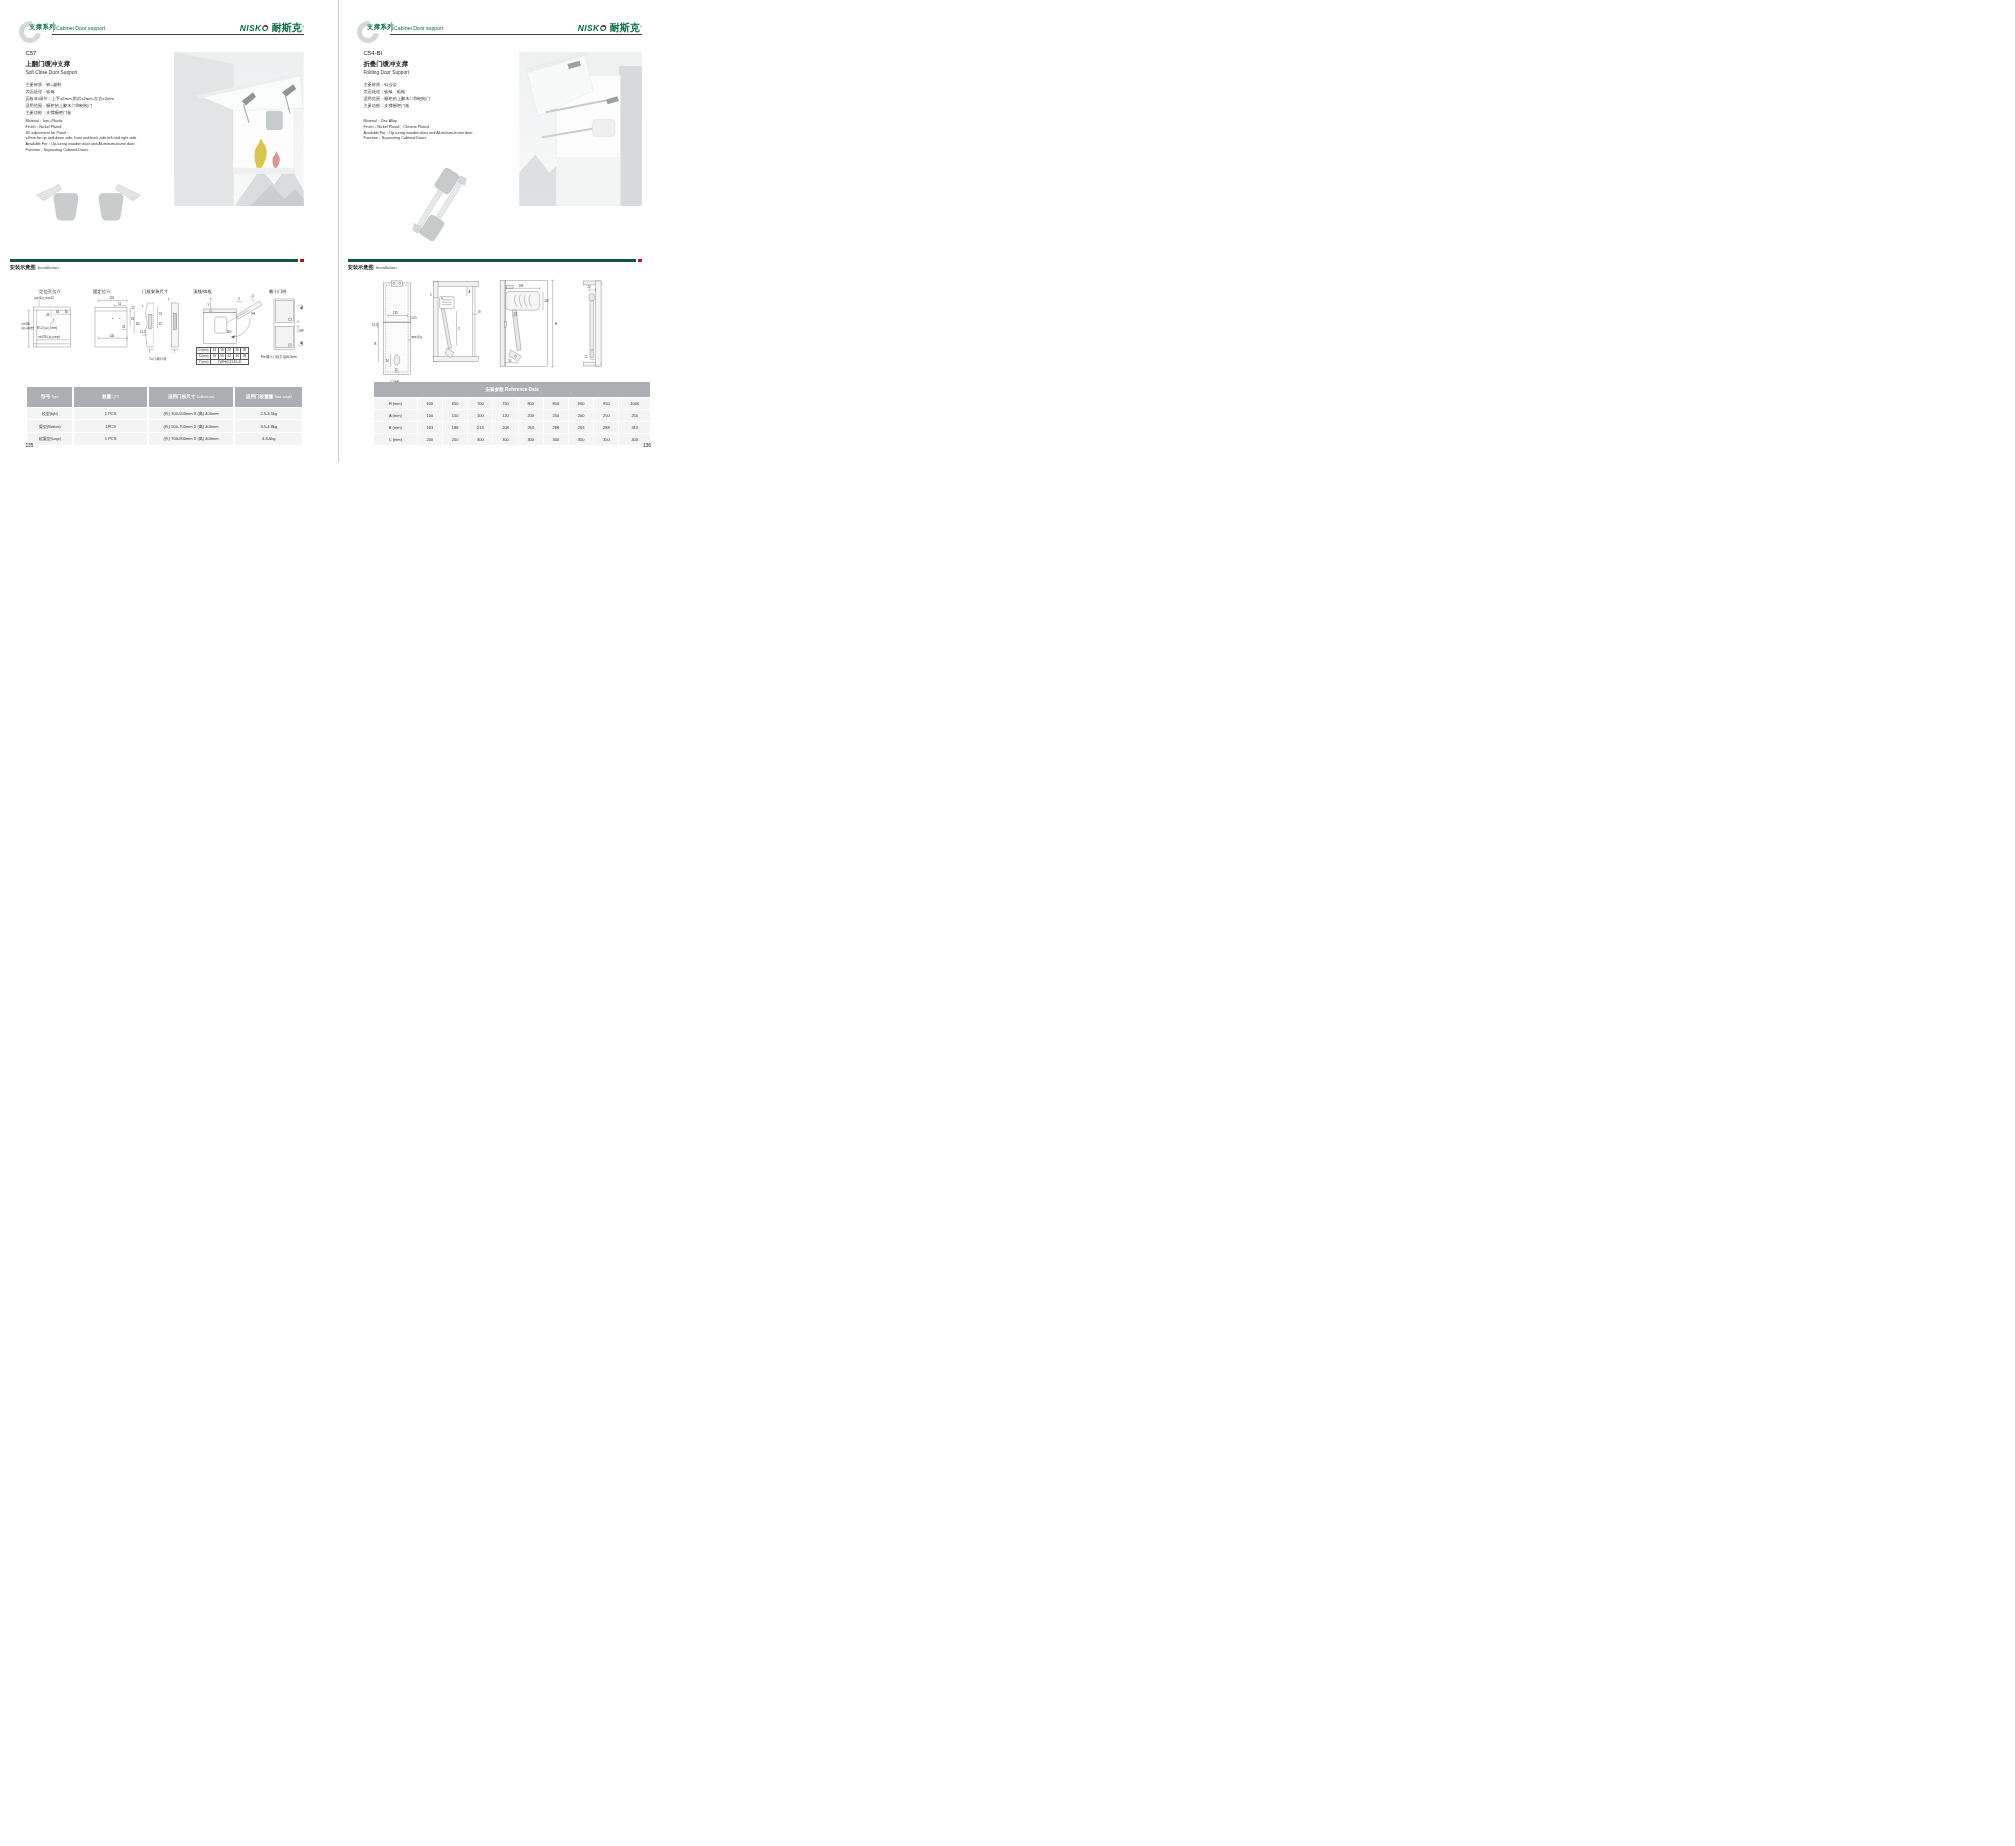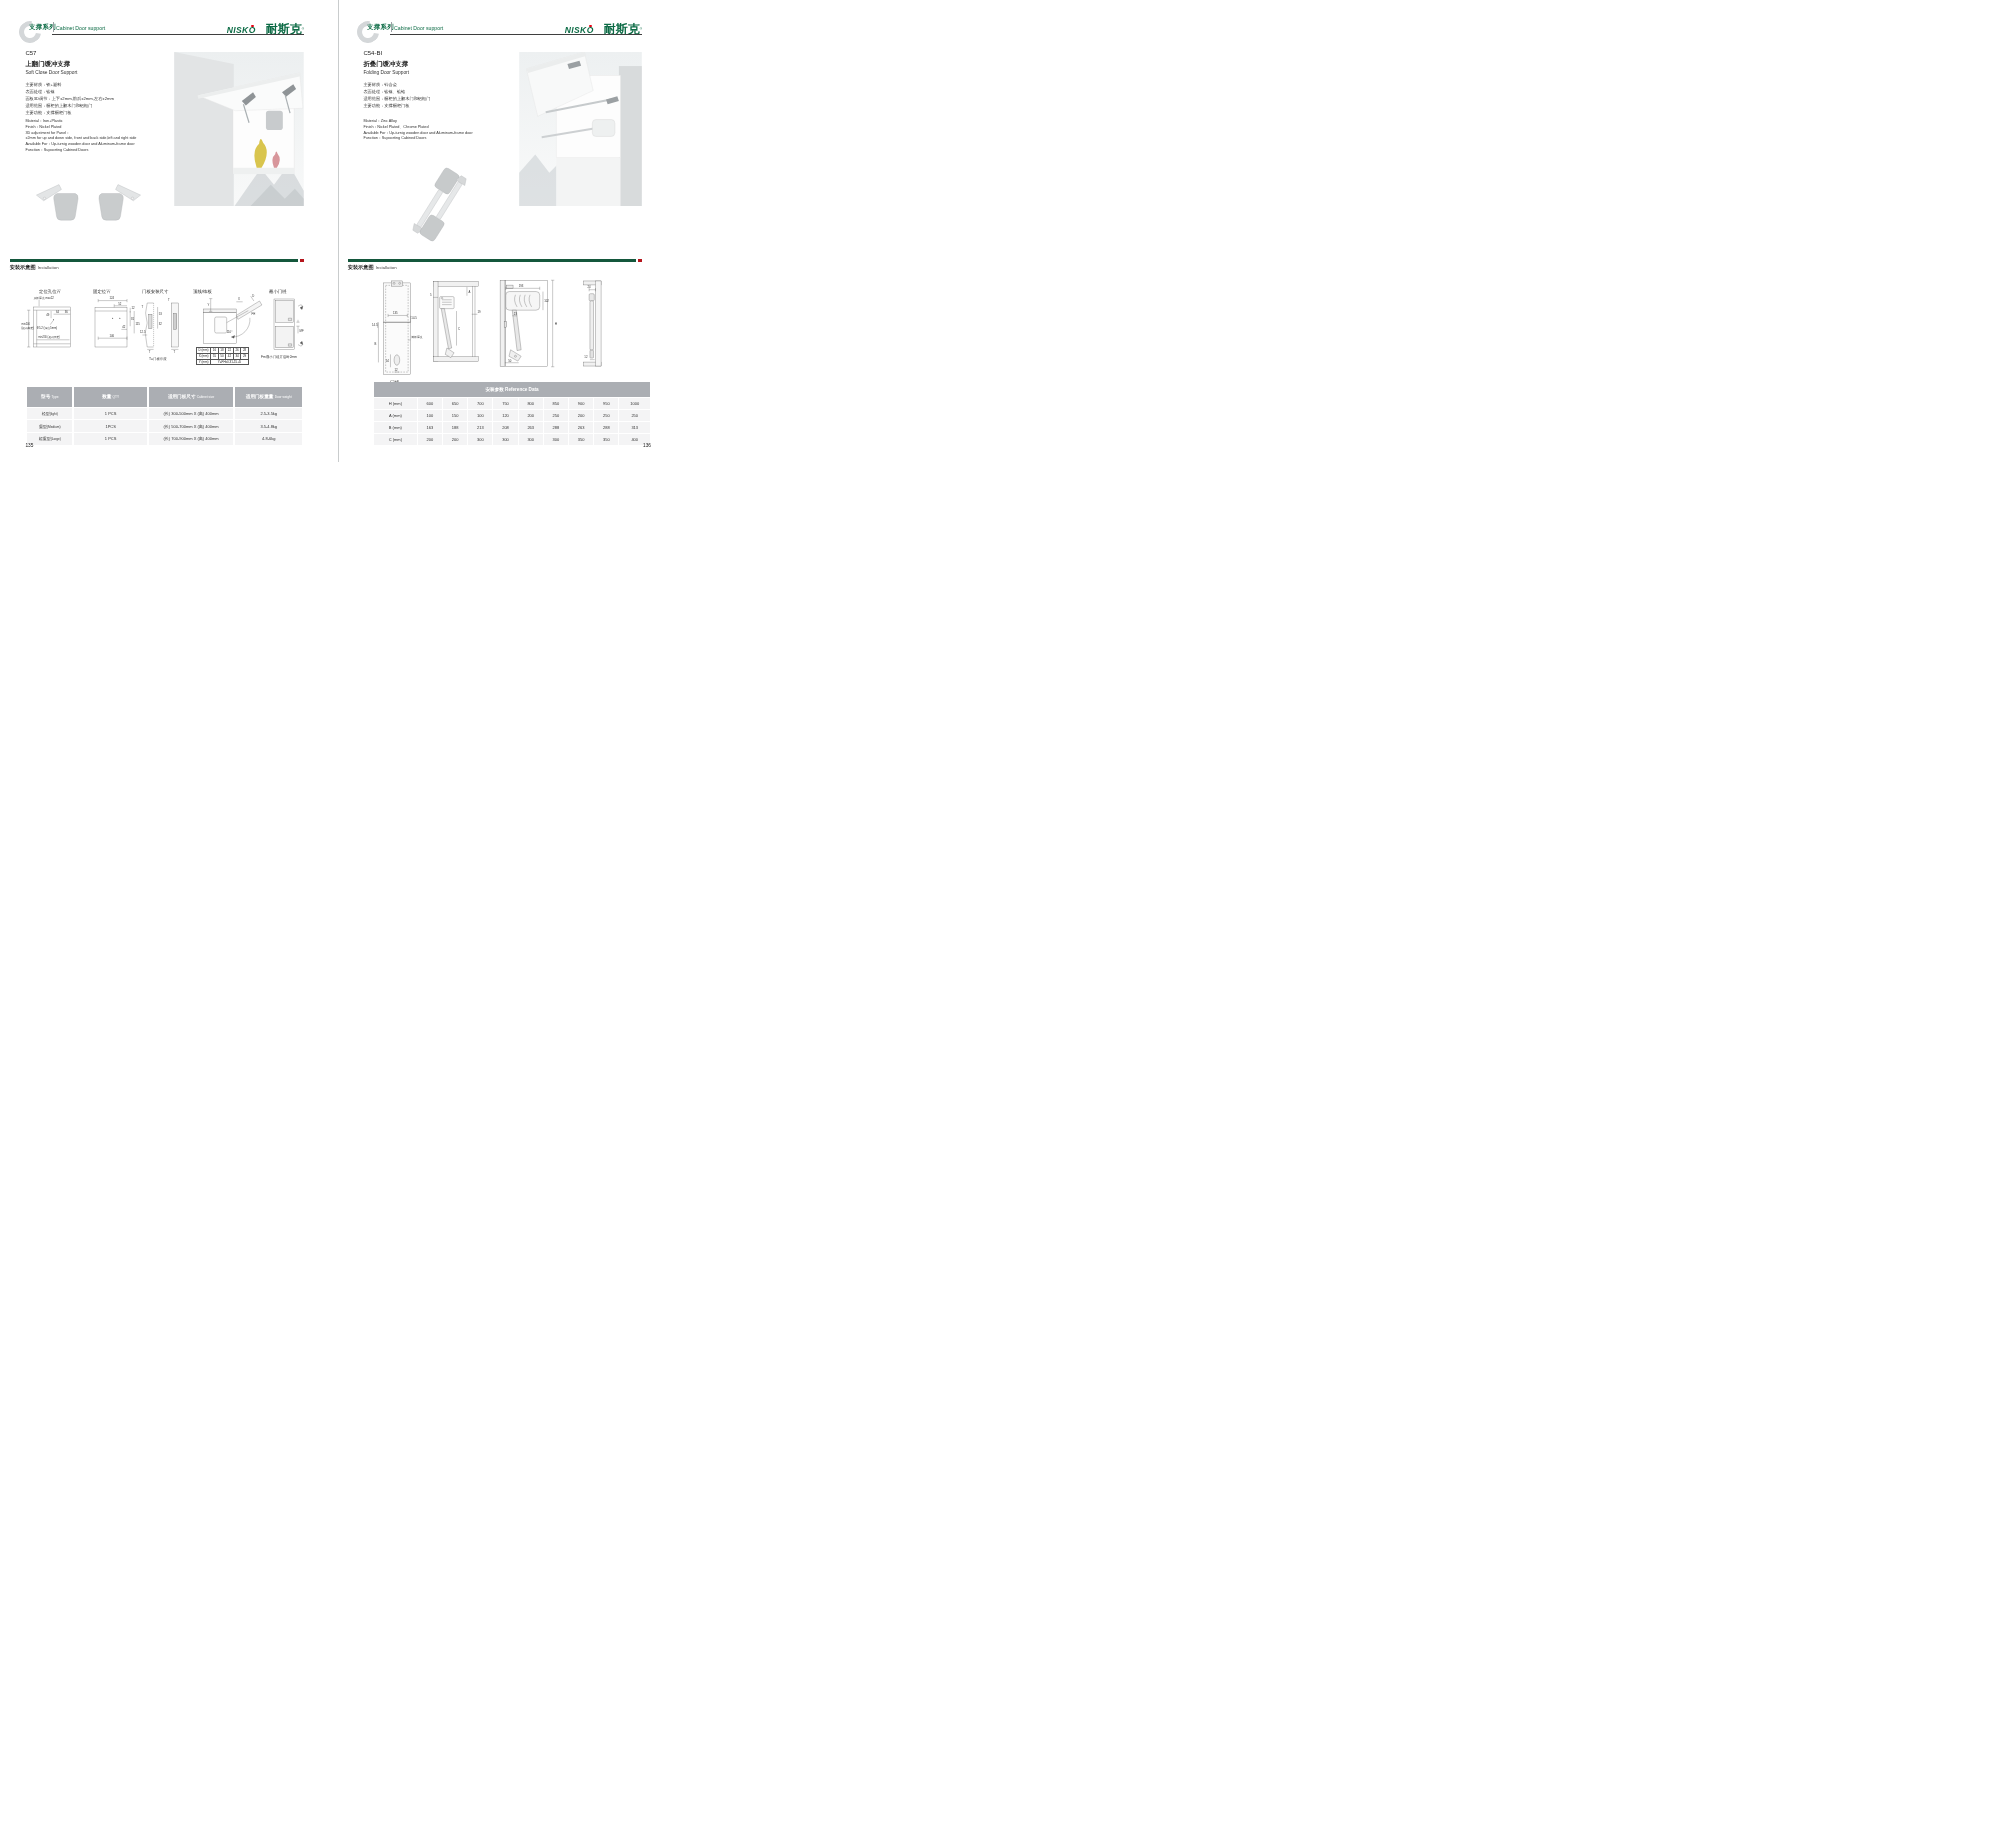--- a/index.html
+++ b/index.html
@@ -12,21 +12,21 @@
 
   
   .watermark{position:absolute;left:18.5px;top:21px;width:12px;height:12px;border:5.6px solid #d4d7d9;
              border-right-color:transparent;border-radius:50%;transform:rotate(-35deg);}
   .series{position:absolute;left:29px;top:22.6px;font-size:6.4px;font-weight:bold;color:#0c6b45;letter-spacing:0.4px;}
   .head-vbar{position:absolute;left:53px;top:22px;width:0.8px;height:9.7px;background:#9aa0a3;}
   .subtitle{position:absolute;left:56px;top:25px;font-size:5.2px;color:#0c6b45;}
   .head-rule{position:absolute;left:52px;top:34px;width:252px;height:0.8px;background:#3f3f3f;}
   .logo{position:absolute;right:34px;top:21px;white-space:nowrap;}
   .logo .brand{font-size:8.5px;font-weight:bold;color:#0c6b45;letter-spacing:0.4px;font-style:italic;}
-  .logo .cn{font-size:12px;font-weight:bold;color:#0c6b45;margin-left:10px;}
+  .logo .cn{font-size:10px;font-weight:bold;color:#0c6b45;margin-left:3px;}
   .logo .reg{font-size:3.2px;color:#0c6b45;vertical-align:super;}
   .logo .dot{position:absolute;left:24.6px;top:3.6px;width:2.8px;height:2.8px;border-radius:50%;background:#e60012;}
 
   
   .code{position:absolute;left:25.4px;top:50px;font-size:6px;color:#222;}
   .title-cn{position:absolute;left:25.4px;top:60px;font-size:6.4px;font-weight:bold;color:#222;}
   .title-en{position:absolute;left:25.4px;top:70px;font-size:4.8px;color:#333;}
   .specs{position:absolute;left:25.4px;margin:0;padding:0;list-style:none;}
   .specs-cn{top:82px;font-size:4.2px;line-height:6.9px;color:#333;}
   .specs-en{top:119px;font-size:3.8px;line-height:5.8px;color:#333;}

